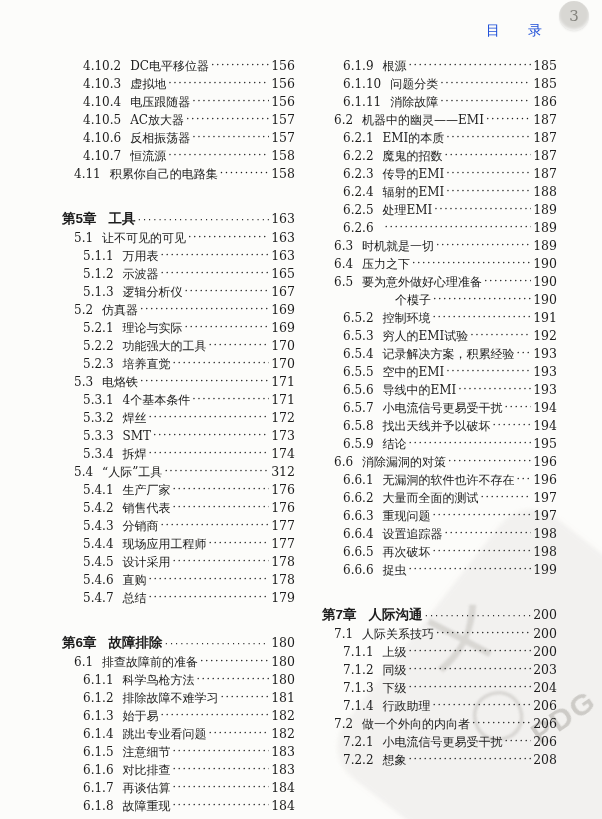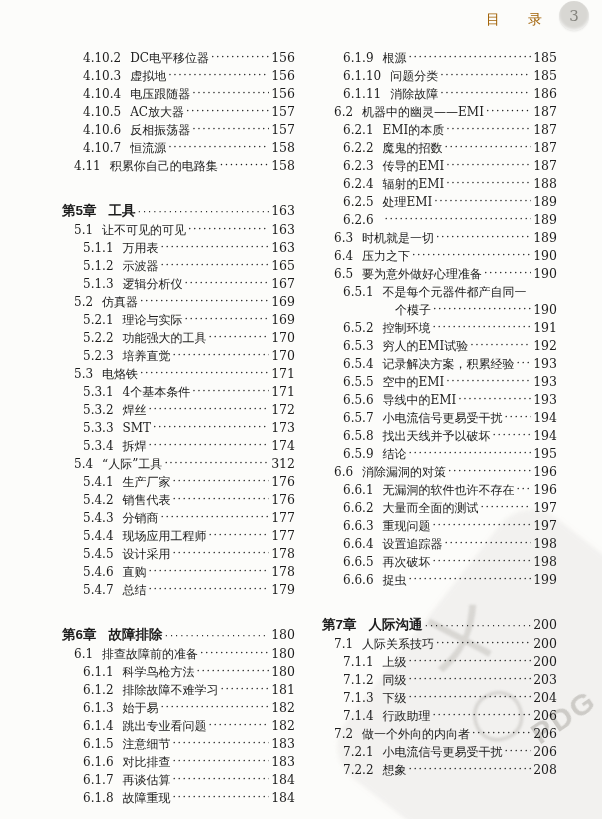--- a/index.html
+++ b/index.html
@@ -7,22 +7,22 @@
     width:602px;height:819px;
     background:var(--page-bg,#fcfcfa);
     color:var(--text,#1c1c1c);
     font-family:"DejaVu Serif","Liberation Serif",serif;
     position:relative;overflow:hidden;
   }
   .page{position:absolute;inset:0;}
 
   
   .header-title{
-    position:absolute;top:11px;right:60px;
-    font-size:14px;color:#a16207;
+    position:absolute;top:22px;right:60px;
+    font-size:14px;color:#1d4ed8;
     font-family:Liberation Sans, sans-serif;
     white-space:nowrap;
   }
   .page-badge{
     position:absolute;top:1px;right:13px;
     width:30px;height:30px;border-radius:50%;
     background:var(--badge-bg,#d8d7d3);
     color:var(--badge-text,#85847e);
     font-size:15px;font-family:"DejaVu Serif",serif;
     display:flex;align-items:center;justify-content:center;
@@ -49,21 +49,21 @@
   .wm-pdg{
     position:absolute;left:528px;top:700px;
     font-family:"Liberation Sans",sans-serif;font-weight:bold;
     font-size:30px;letter-spacing:2px;
     color:rgba(145,143,135,0.38);
     transform:rotate(-34deg);
     filter:blur(.5px);
   }
 
   
-  .col{position:absolute;top:49px;z-index:1;}
+  .col{position:absolute;top:57px;z-index:1;}
   .col-left{left:62px;width:233px;}
   .col-right{left:322px;width:235px;text-align:right;}
 
   .row{
     display:flex;align-items:baseline;
     line-height:18px;font-size:12px;
     white-space:nowrap;
   }
   .num{margin-right:9px;font-family:"DejaVu Serif",serif;}
   .title{font-family:"DejaVu Serif",serif;}
@@ -410,26 +410,20 @@
         <span class="title">压力之下</span>
         <span class="leader">··························································································</span>
         <span class="pg">190</span>
       </div>
       <div class="row s1">
         <span class="num">6.5</span>
         <span class="title">要为意外做好心理准备</span>
         <span class="leader">··························································································</span>
         <span class="pg">190</span>
       </div>
-      <div class="row s2">
-        <span class="num">6.5.1</span>
-        <span class="title">不是每个元器件都产自同一</span>
-        <span class="leader"></span>
-        <span class="pg"></span>
-      </div>
       <div class="row cont">
         <span class="num"></span>
         <span class="title">个模子</span>
         <span class="leader">··························································································</span>
         <span class="pg">190</span>
       </div>
       <div class="row s2">
         <span class="num">6.5.2</span>
         <span class="title">控制环境</span>
         <span class="leader">··························································································</span>

